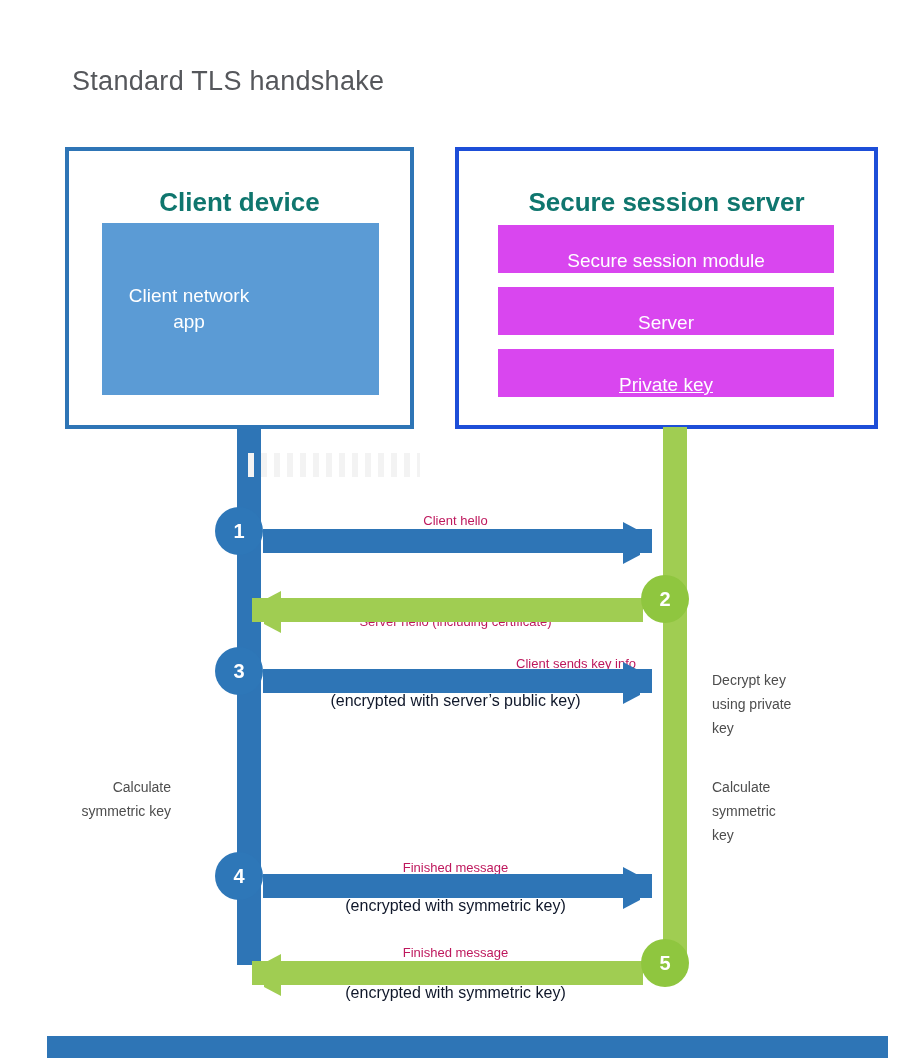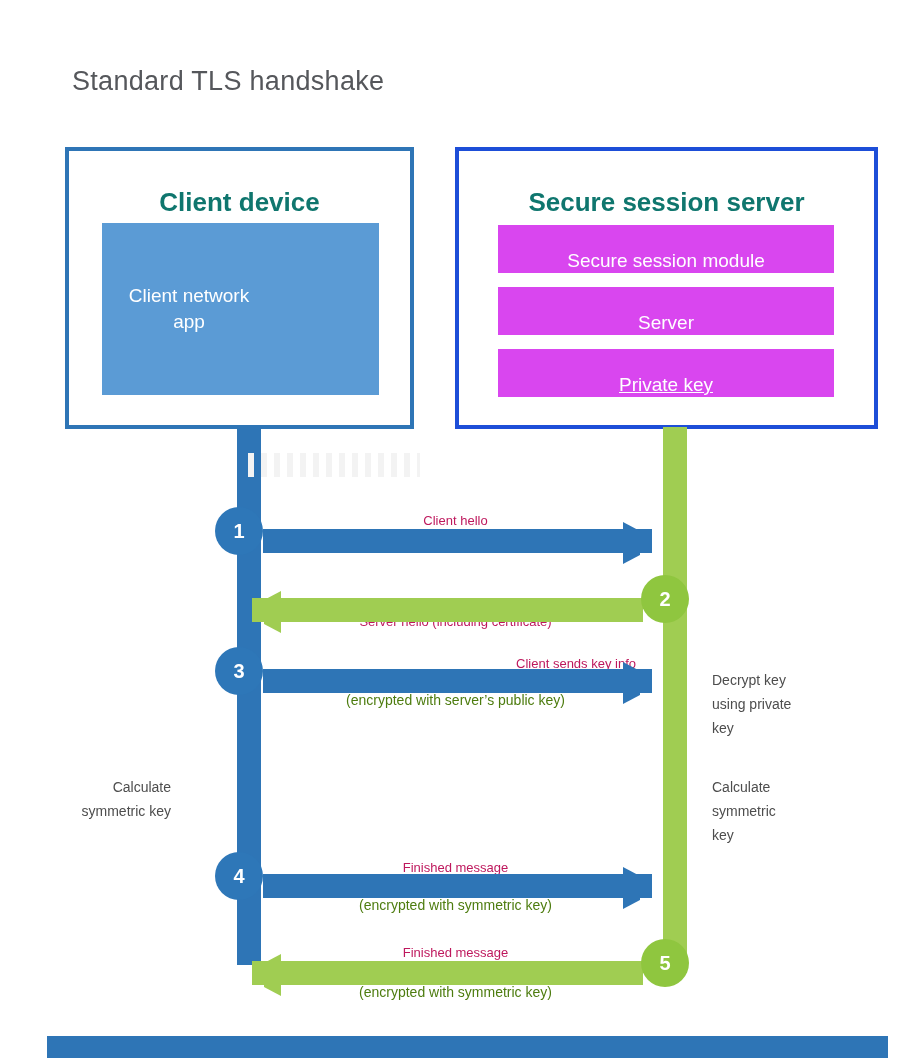--- a/index.html
+++ b/index.html
@@ -94,21 +94,21 @@
     white-space: nowrap;
   }
   .msg-label.l1 { top: 477px; }
   .msg-label.l2 { top: 578px; }
   .msg-label.l3 { top: 620px; text-align: right; }
   .msg-label.l4 { top: 824px; }
   .msg-label.l5 { top: 909px; }
   .msg-sub {
     position: absolute; left: 239px; width: 385px;
     text-align: center;
-    font-size: 14px; color: #4d7c0f;
+    font-size: 16px; color: #0f172a;
     white-space: nowrap;
   }
   .msg-sub.l3 { top: 656px; }
   .msg-sub.l4 { top: 861px; }
   .msg-sub.l5 { top: 948px; }
   
   .side-note { position: absolute; font-size: 14px; line-height: 24px; color: #4d4d4d; }
   .note-decrypt { left: 676px; top: 632px; width: 124px; }
   .note-calc-right { left: 676px; top: 739px; width: 96px; }
   .note-calc-left { left: 45px; top: 739px; width: 114px; text-align: right; }

